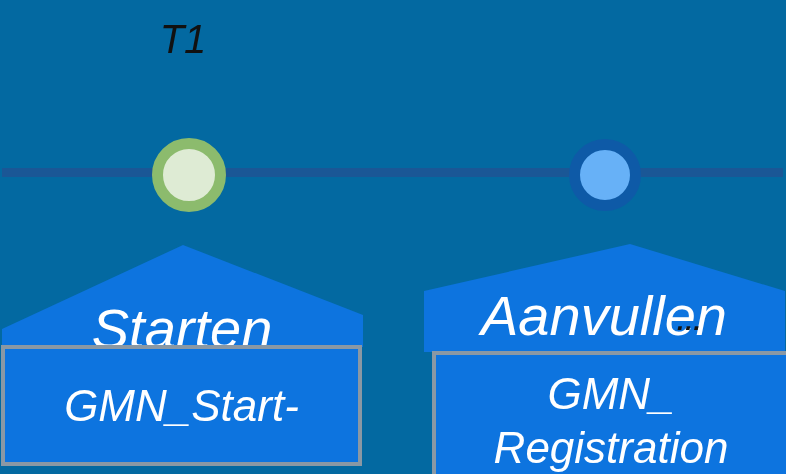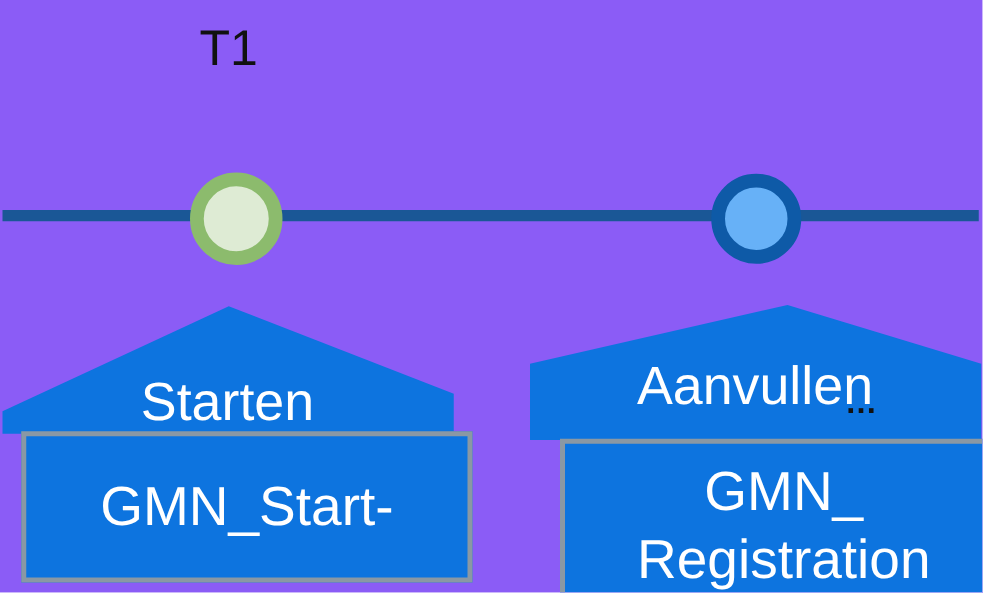--- a/index.html
+++ b/index.html
@@ -5,22 +5,23 @@
   html, body {
     margin: 0;
     padding: 0;
     background: #ffffff;
     font-family: "Liberation Sans", sans-serif;
   }
   #canvas {
     position: relative;
     width: 786px;
     height: 474px;
-    background: #8b5cf6;
+    background: #0369a1;
     overflow: hidden;
+    font-style: italic;
   }
   .tlabel {
     position: absolute;
     width: 100px;
     text-align: center;
     font-size: 40px;
     line-height: 1;
     color: var(--label-text, #111111);
     white-space: nowrap;
   }
@@ -56,21 +57,21 @@
     position: absolute;
     left: 0; top: 0;
     width: 786px; height: 474px;
   }
   .house { fill: var(--shape-blue, #0D74DF); }
 
   .phase {
     position: absolute;
     width: 360px;
     text-align: center;
-    font-size: 43px;
+    font-size: 56px;
     line-height: 1;
     color: var(--box-text, #ffffff);
     white-space: nowrap;
   }
   .phase.starten   { left: 2px;   top: 301px; }
   .phase.aanvullen { left: 424px; top: 288px; }
 
   .ellipsis {
     position: absolute;
     left: 677px; top: 308px;
@@ -88,21 +89,20 @@
     border: 4px solid var(--box-border-gray, #8A98A4);
     display: flex;
     flex-direction: column;
     justify-content: center;
     align-items: center;
     color: var(--box-text, #ffffff);
     font-size: 44px;
     line-height: 54px;
     text-align: right;
     white-space: nowrap;
-    margin-left: 16px;
   }
   .gbox.left  { left: 1px;   top: 345px; width: 361px; height: 121px; }
   .gbox.right { left: 432px; top: 351px; width: 358px; height: 140px; }
 </style>
 </head>
 <body>
 
 <div id="canvas">
 
   <div class="tlabel t1">T1</div>

